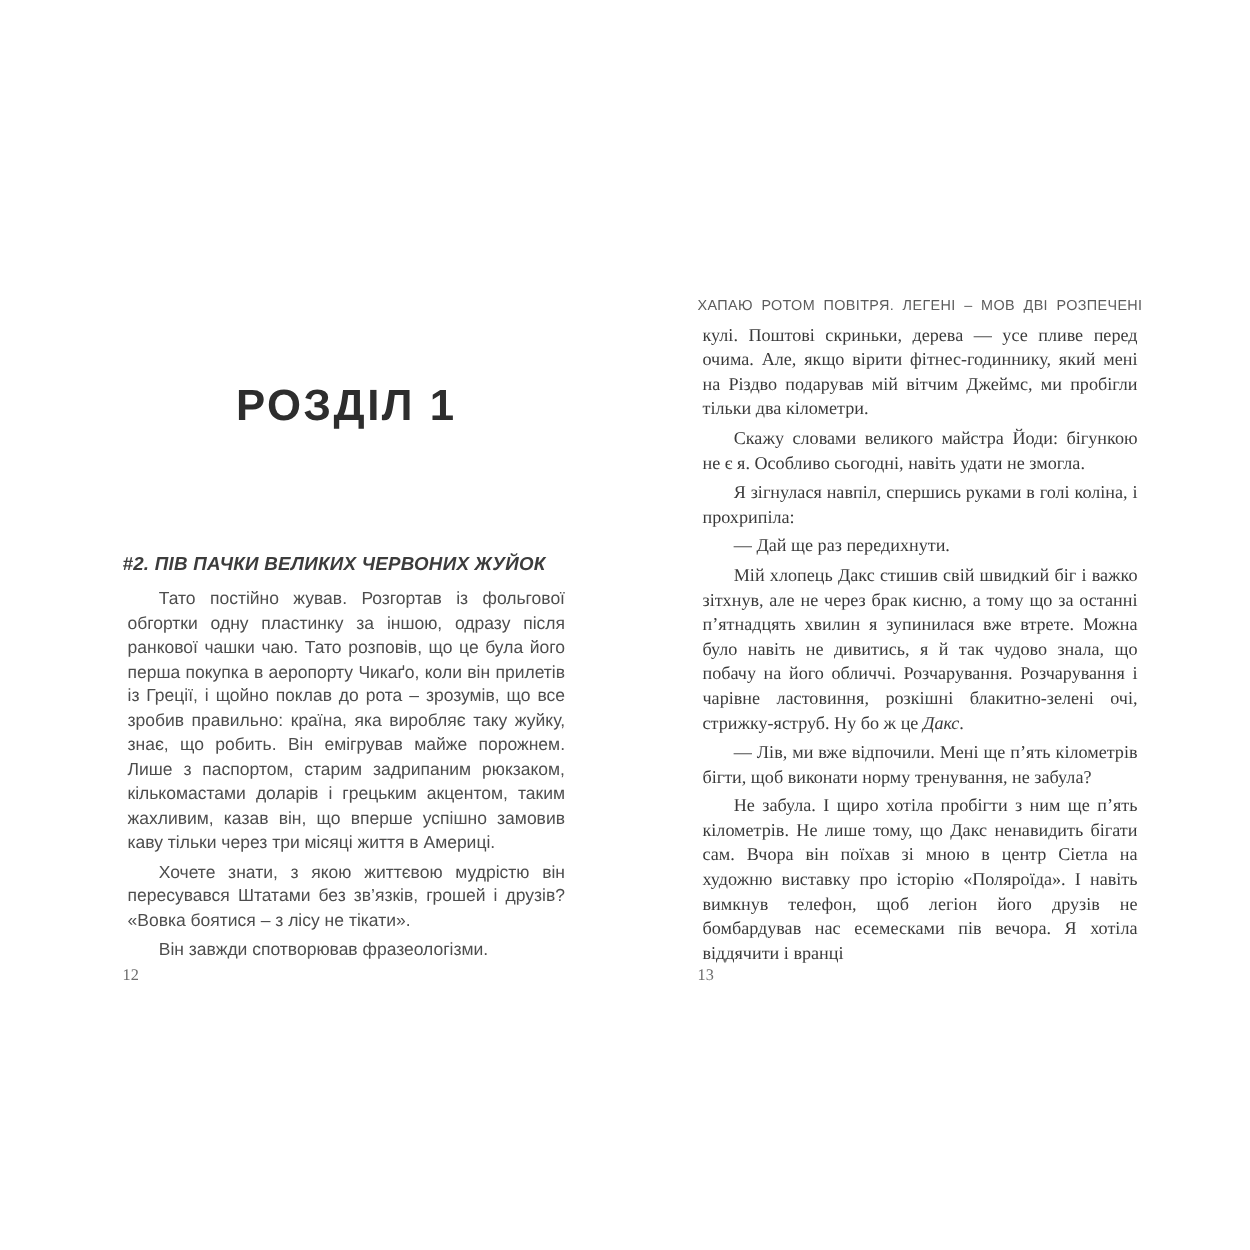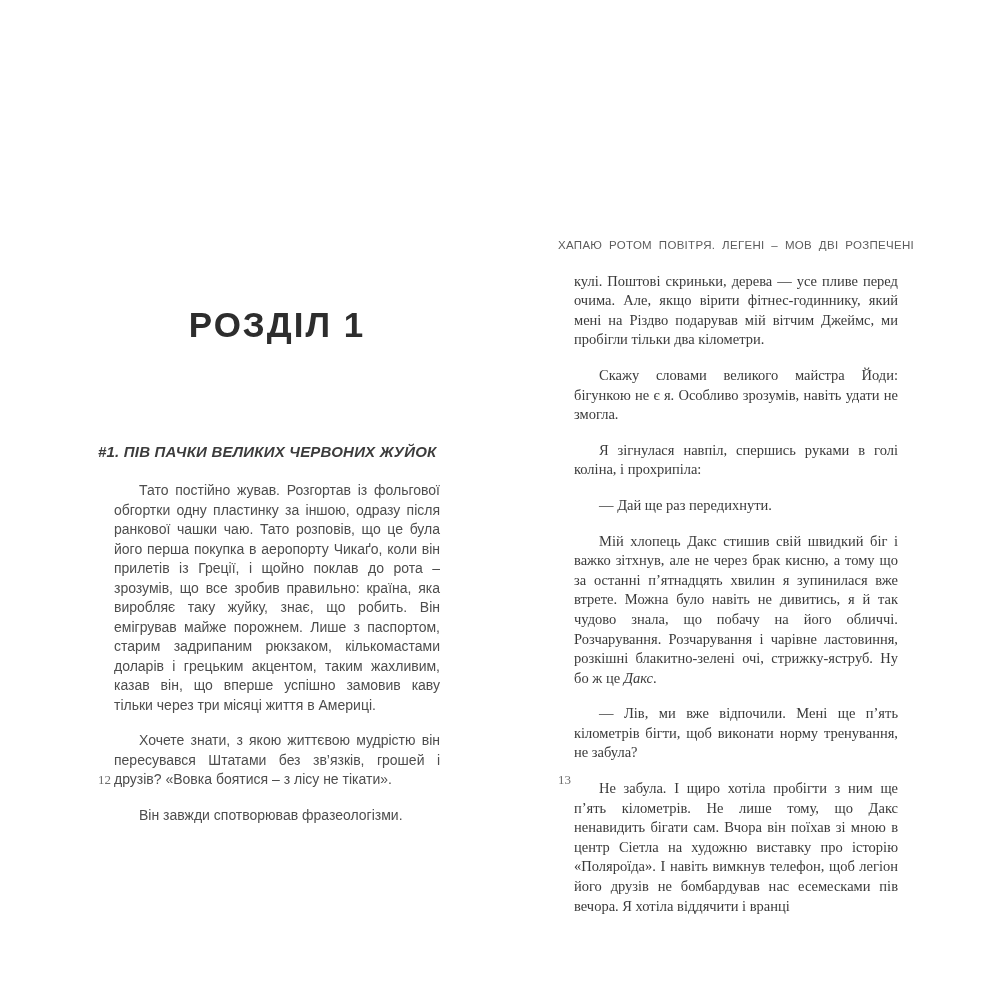--- a/index.html
+++ b/index.html
@@ -58,52 +58,52 @@
     font-family: "Liberation Sans", sans-serif;
     font-stretch: condensed;
     font-size: 11.5px;
     letter-spacing: 0.3px;
     color: #5c5c5c;
     line-height: 19.6px;
     text-align: justify;
     text-align-last: justify;
   }
 
-  p { margin: 16px; }
+  p { margin: 4px; }
   p.indent { text-indent: 25px; }
   .em { font-style: italic; }
 
   .page-num {
     position: absolute; top: 772px; left: 0; right: 0;
     font-family: "Liberation Serif", serif;
     font-size: 13px;
     color: #6d6d6d;
   }
 </style>
 </head>
 <body>
 
 <div class="sheet">
 
   <div class="page-col left-col">
     <div class="chapter-heading">РОЗДІЛ 1</div>
-    <div class="section-heading">#1. ПІВ ПАЧКИ ВЕЛИКИХ ЧЕРВОНИХ ЖУЙОК</div>
+    <div class="section-heading">#2. ПІВ ПАЧКИ ВЕЛИКИХ ЧЕРВОНИХ ЖУЙОК</div>
     <div class="left-body" id="left-body">
         <p class="indent"><span>Тато постійно жував. Розгортав із фольгової обгортки одну пластинку за іншою, одразу після ранкової чашки чаю. Тато розповів, що це була його перша покупка в аеропорту Чикаґо, коли він прилетів із Греції, і щойно поклав до рота – зрозумів, що все зробив правильно: країна, яка виробляє таку жуйку, знає, що робить. Він емігрував майже порожнем. Лише з паспортом, старим задрипаним рюкзаком, кількомастами доларів і грецьким акцентом, таким жахливим, казав він, що вперше успішно замовив каву тільки через три місяці життя в Америці.</span></p>
         <p class="indent"><span>Хочете знати, з якою життєвою мудрістю він пересувався Штатами без зв’язків, грошей і друзів? «Вовка боятися – з лісу не тікати».</span></p>
         <p class="indent"><span>Він завжди спотворював фразеологізми.</span></p>
       </div>
     <div class="page-num">12</div>
   </div>
 
   <div class="page-col right-col">
     <div class="right-body" id="right-body">
         <div class="lead-in">ХАПАЮ РОТОМ ПОВІТРЯ. ЛЕГЕНІ – МОВ ДВІ РОЗПЕЧЕНІ</div>
         <p><span>кулі. Поштові скриньки, дерева — усе пливе перед очима. Але, якщо вірити фітнес-годиннику, який мені на Різдво подарував мій вітчим Джеймс, ми пробігли тільки два кілометри.</span></p>
-        <p class="indent"><span>Скажу словами великого майстра Йоди: бігункою не є я. Особливо зрозумів, навіть удати не змогла.</span></p>
+        <p class="indent"><span>Скажу словами великого майстра Йоди: бігункою не є я. Особливо сьогодні, навіть удати не змогла.</span></p>
         <p class="indent"><span>Я зігнулася навпіл, спершись руками в голі коліна, і прохрипіла:</span></p>
         <p class="indent"><span>— Дай ще раз передихнути.</span></p>
         <p class="indent"><span>Мій хлопець Дакс стишив свій швидкий біг і важко зітхнув, але не через брак кисню, а тому що за останні п’ятнадцять хвилин я зупинилася вже втрете. Можна було навіть не дивитись, я й так чудово знала, що побачу на його обличчі. Розчарування. Розчарування і чарівне ластовиння, розкішні блакитно-зелені очі, стрижку-яструб. Ну бо ж це </span><span class="em">Дакс</span><span>.</span></p>
         <p class="indent"><span>— Лів, ми вже відпочили. Мені ще п’ять кілометрів бігти, щоб виконати норму тренування, не забула?</span></p>
         <p class="indent"><span>Не забула. І щиро хотіла пробігти з ним ще п’ять кілометрів. Не лише тому, що Дакс ненавидить бігати сам. Вчора він поїхав зі мною в центр Сіетла на художню виставку про історію «Поляроїда». І навіть вимкнув телефон, щоб легіон його друзів не бомбардував нас есемесками пів вечора. Я хотіла віддячити і вранці</span></p>
       </div>
     <div class="page-num">13</div>
   </div>
 
 </div>

